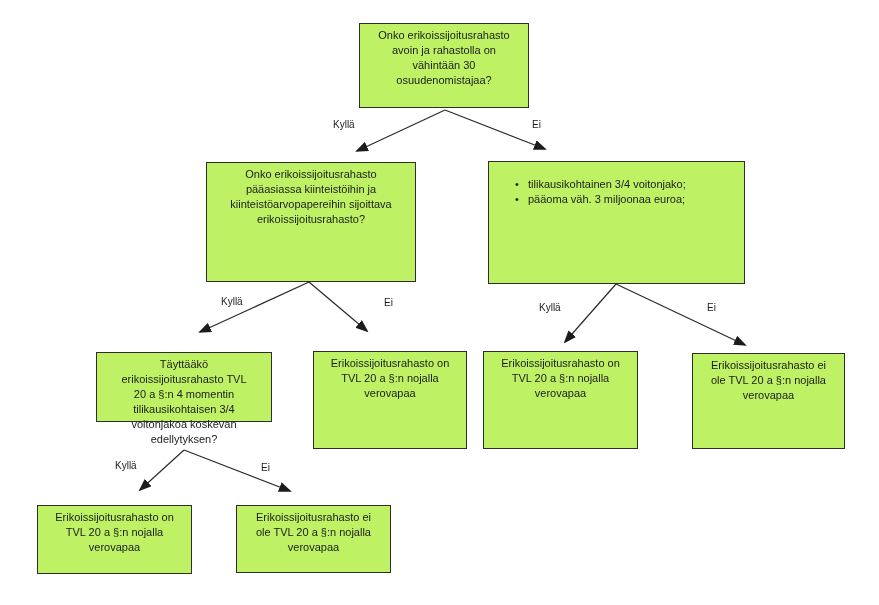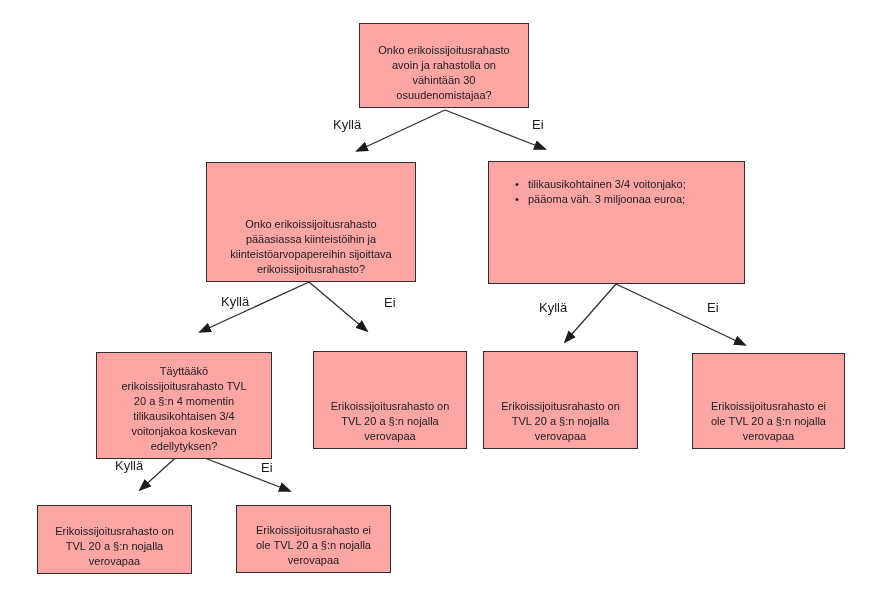--- a/index.html
+++ b/index.html
@@ -14,43 +14,43 @@
     overflow:hidden;
   }
   svg.arrows {
     position:absolute; left:0; top:0; width:879px; height:605px;
     pointer-events:none;
   }
   svg.arrows line { stroke:#2a2a2a; stroke-width:1.2; }
   svg.arrows path.head { fill:#1c1c1c; }
   .node {
     position:absolute; box-sizing:border-box;
-    border:1px solid #2e2e2e; background:#fca5a5;
+    border:1px solid #2e2e2e; background:#bef264;
     color:#1c1c1c; font-size:11px; line-height:15px;
-    display:flex; align-items:flex-end; justify-content:center;
+    display:flex; align-items:flex-start; justify-content:center;
     text-align:center; padding:4px;
   }
   .node .txt { white-space:pre-line; }
   
   .n-root  { left:359px; top:23px;  width:170px; height:85px;  }
   .n-b     { left:206px; top:162px; width:210px; height:120px; }
   .n-c     { left:488px; top:161px; width:257px; height:123px;
              display:block; text-align:left; padding:8px 6px; }
-  .n-d     { left:96px;  top:352px; width:176px; height:107px;  }
+  .n-d     { left:96px;  top:352px; width:176px; height:70px;  }
   .n-e     { left:313px; top:351px; width:154px; height:98px;  }
   .n-f     { left:483px; top:351px; width:155px; height:98px;  }
   .n-g     { left:692px; top:353px; width:153px; height:96px;  }
   .n-h     { left:37px;  top:505px; width:155px; height:69px;  }
   .n-i     { left:236px; top:505px; width:155px; height:68px;  }
   .c-heading { text-align:center; white-space:pre-line; }
   ul.c-bullets { margin:7px 14px 0 20px; padding:0; list-style:none; }
   ul.c-bullets li { position:relative; padding-left:13px; }
   ul.c-bullets li::before { content:"\2022"; position:absolute; left:0; }
   .edge-label {
-    position:absolute; font-size:13px; line-height:13px; color:#1c1c1c;
+    position:absolute; font-size:10px; line-height:13px; color:#1c1c1c;
   }
   .l-kylla1 { left:333px; top:118px; }
   .l-ei1    { left:532px; top:118px; }
   .l-kylla2 { left:221px; top:295px; }
   .l-ei2    { left:384px; top:296px; }
   .l-kylla3 { left:539px; top:301px; }
   .l-ei3    { left:707px; top:301px; }
   .l-kylla4 { left:115px; top:459px; }
   .l-ei4    { left:261px; top:461px; }
 </style>

